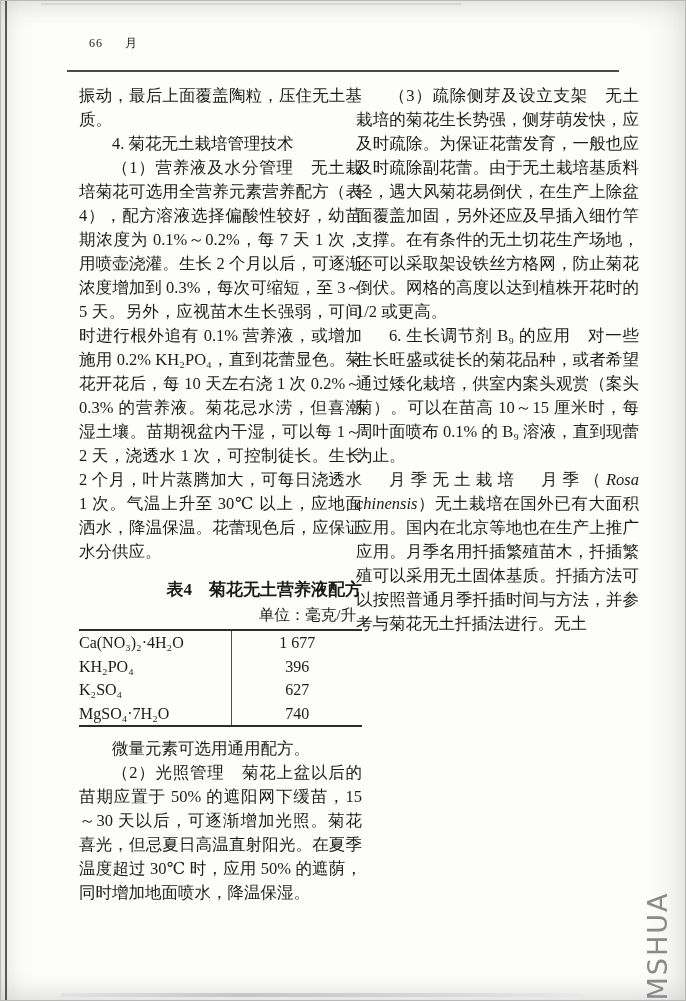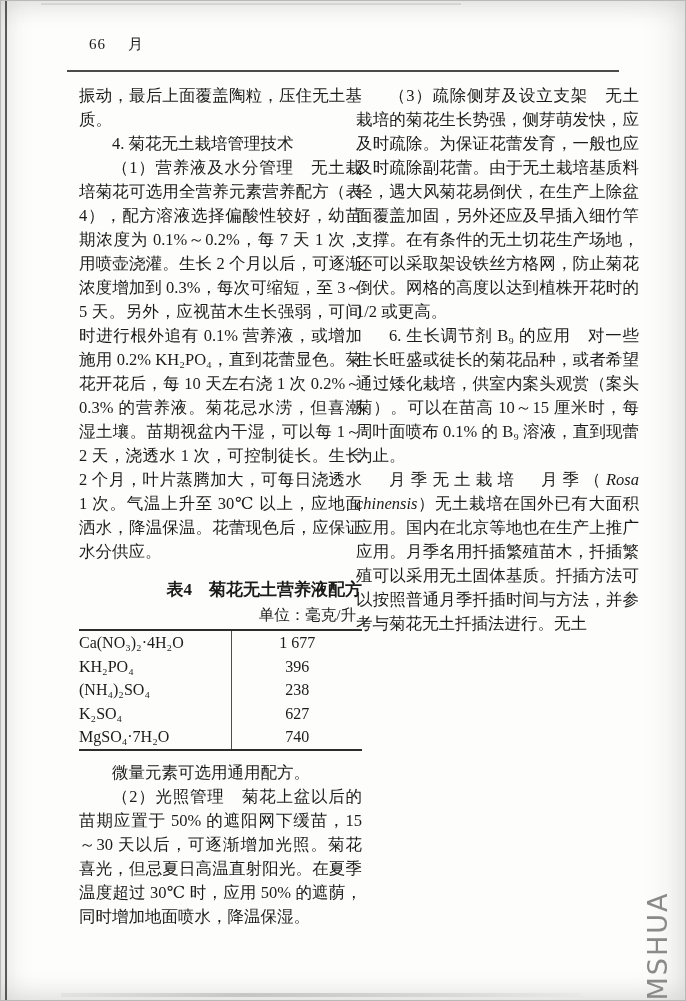--- a/index.html
+++ b/index.html
@@ -15,21 +15,21 @@
     color:#1b1b1b;
     box-shadow:inset -18px 0 30px rgba(0,0,0,.06),
                inset 14px 0 22px rgba(0,0,0,.05),
                inset 0 -12px 22px rgba(0,0,0,.05),
                inset 0 14px 20px rgba(0,0,0,.04);
   }
   .edge-left{position:absolute;left:4px;top:0;width:2px;height:100%;background:#3f3f3f;opacity:.85;}
   .edge-top{position:absolute;left:40px;top:2px;width:420px;height:2px;background:#cfcfcf;opacity:.8;}
   .edge-bottom{position:absolute;left:60px;bottom:3px;width:520px;height:4px;
     background:linear-gradient(to right,#e0e0e0,#b9b9b9 35%,#cfcfcf 70%,#e8e8e8);opacity:.75;}
-  .page-header{position:absolute;left:88px;top:34px;font-size:15px;letter-spacing:1px;}
+  .page-header{position:absolute;left:88px;top:34px;font-size:12px;letter-spacing:1px;}
   .page-header .pn{margin-right:22px;}
   .header-rule{position:absolute;left:66px;top:69px;width:552px;height:2px;background:#4b4b4b;}
   .col{position:absolute;top:83px;width:283px;font-size:16.5px;line-height:24px;
        text-align:justify;text-justify:inter-ideograph;}
   .col-left{left:78px;}
   .col-right{left:355px;}
   .para{margin:0;}
   .para.indent{text-indent:2em;}
   .seg-bold{font-weight:normal;}
   .seg-italic{font-style:italic;}
@@ -75,24 +75,20 @@
         <tbody id="tbl-body">
             <tr>
               <td class="compound">Ca(NO₃)₂·4H₂O</td>
               <td class="value">1 677</td>
             </tr>
             <tr>
               <td class="compound">KH₂PO₄</td>
               <td class="value">396</td>
             </tr>
             <tr>
-              <td class="compound">(NH₄)₂SO₄</td>
-              <td class="value">238</td>
-            </tr>
-            <tr>
               <td class="compound">K₂SO₄</td>
               <td class="value">627</td>
             </tr>
             <tr>
               <td class="compound">MgSO₄·7H₂O</td>
               <td class="value">740</td>
             </tr>
           </tbody>
       </table>
     </div>

